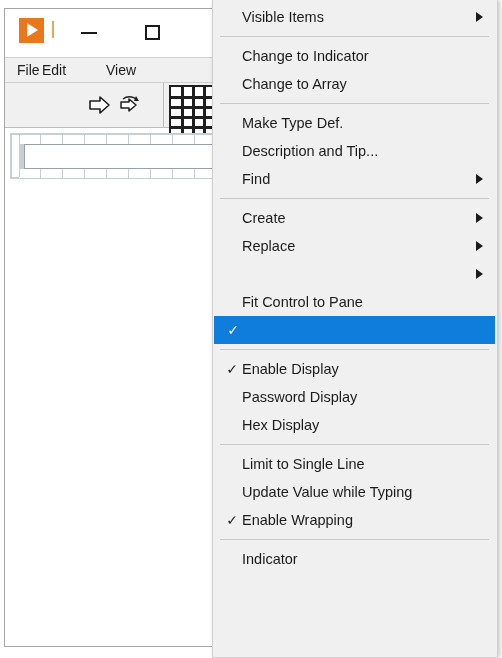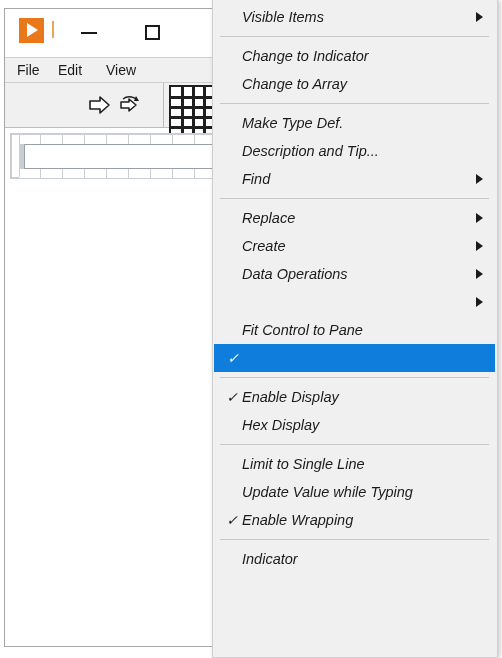--- a/index.html
+++ b/index.html
@@ -105,21 +105,21 @@
   .menubar-item {
     position: absolute;
     top: 3px;
     height: 19px;
     font-size: 14px;
     color: #1b1b1b;
     line-height: 19px;
     white-space: nowrap;
   }
   #mb-file { left: 12px; }
-  #mb-edit { left: 53px; }
+  #mb-edit { left: 37px; }
   #mb-view { left: 101px; }
 
   #tool-bar {
     position: absolute;
     left: 0; top: 74px;
     width: 232px;
     height: 45px;
     background: #f0f0f0;
     border-bottom: 1px solid #bdbdbd;
     box-sizing: border-box;
@@ -250,21 +250,20 @@
     box-shadow: 2px 0 5px rgba(0,0,0,0.22);
   }
   .mi {
     position: relative;
     height: 28px;
     line-height: 28px;
     font-size: 14.5px;
     color: #1b1b1b;
     white-space: nowrap;
     cursor: default;
-    font-style: italic;
   }
   .mi .label {
     position: absolute;
     left: 29px;
     top: 0;
     line-height: 28px;
   }
   .mi .check {
     position: absolute;
     left: 11px;
@@ -392,52 +391,51 @@
   </div>
   <div class="mi">
     <span class="check"></span>
     <span class="label">Find</span>
     <span class="arrow"></span>
   </div>
   <div class="msep"></div>
 
   <div class="mi">
     <span class="check"></span>
+    <span class="label">Create</span>
+    <span class="arrow"></span>
+  </div>
+  <div class="mi">
+    <span class="check"></span>
     <span class="label">Replace</span>
     <span class="arrow"></span>
   </div>
   <div class="mi">
     <span class="check"></span>
-    <span class="label">Create</span>
-    <span class="arrow"></span>
-  </div>
-  <div class="mi">
-    <span class="check"></span>
-    <span class="label">Data Operations</span>
-    <span class="arrow"></span>
-  </div>
-  <div class="mi">
-    <span class="check"></span>
     <span class="arrow"></span>
   </div>
   <div class="mi">
     <span class="check"></span>
     <span class="label">Fit Control to Pane</span>
   </div>
   <div class="mi selected">
     <span class="check">✓</span>
   </div>
   <div class="msep"></div>
 
   <div class="mi">
     <span class="check">✓</span>
     <span class="label">Enable Display</span>
   </div>
   <div class="mi">
     <span class="check"></span>
+    <span class="label">Password Display</span>
+  </div>
+  <div class="mi">
+    <span class="check"></span>
     <span class="label">Hex Display</span>
   </div>
   <div class="msep"></div>
 
   <div class="mi">
     <span class="check"></span>
     <span class="label">Limit to Single Line</span>
   </div>
   <div class="mi">
     <span class="check"></span>

